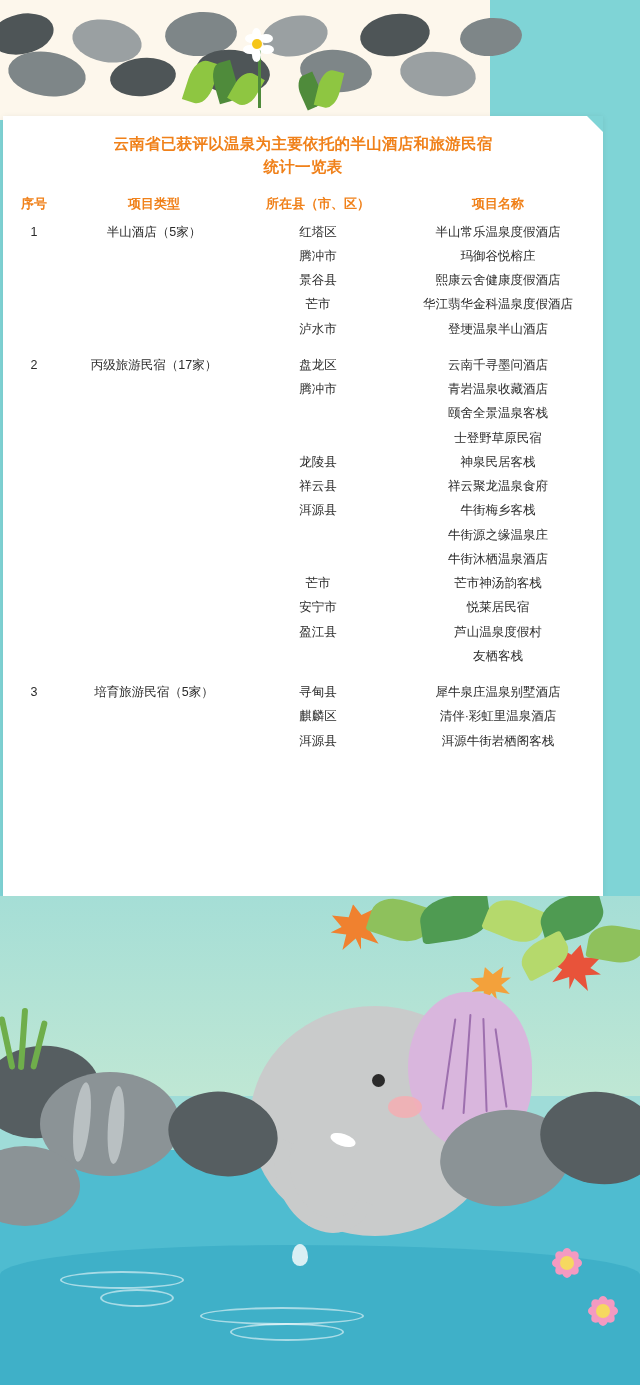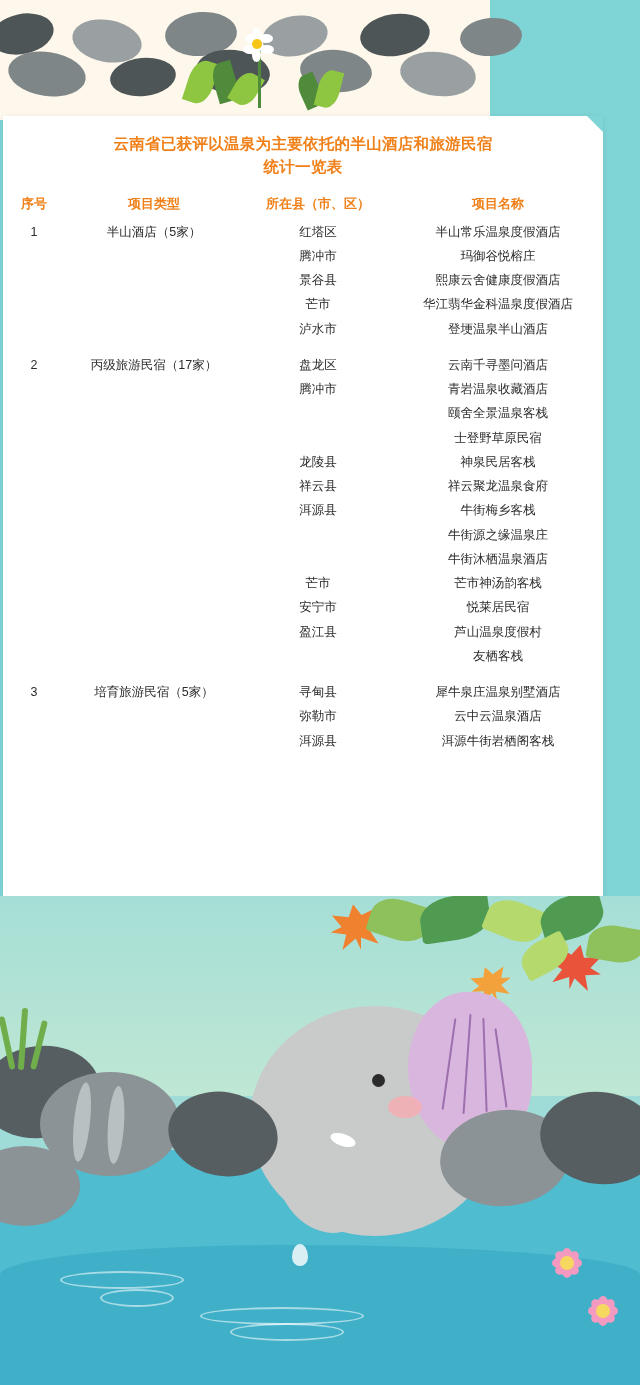--- a/index.html
+++ b/index.html
@@ -415,22 +415,22 @@
 
       <tr class="group-gap">
         <td>3</td>
         <td>培育旅游民宿（5家）</td>
         <td>寻甸县</td>
         <td>犀牛泉庄温泉别墅酒店</td>
       </tr>
       <tr>
         <td></td>
           <td></td>
-        <td>弥勒市</td>
-        <td>云中云温泉酒店</td>
+        <td>麒麟区</td>
+        <td>清伴·彩虹里温泉酒店</td>
       </tr>
       <tr>
         <td></td>
           <td></td>
         <td>洱源县</td>
         <td>洱源牛街岩栖阁客栈</td>
       </tr>
     </tbody>
   </table>
 </div>

